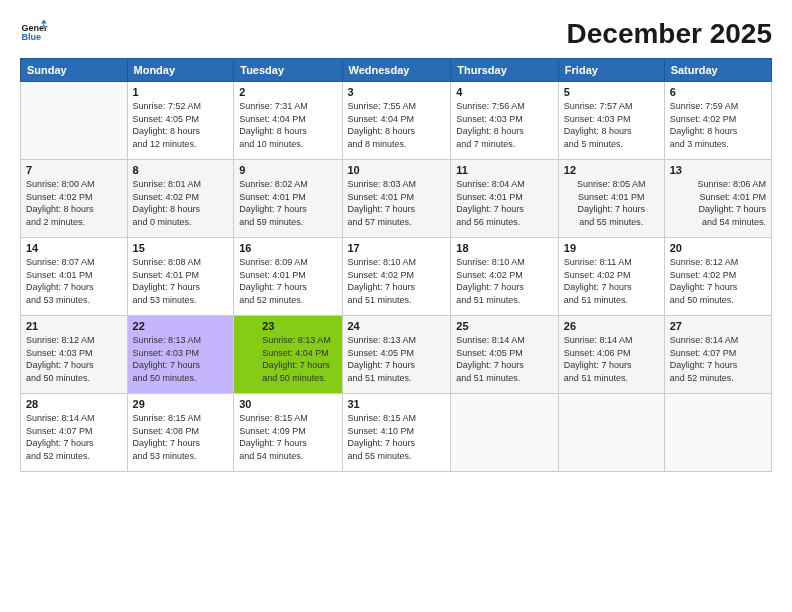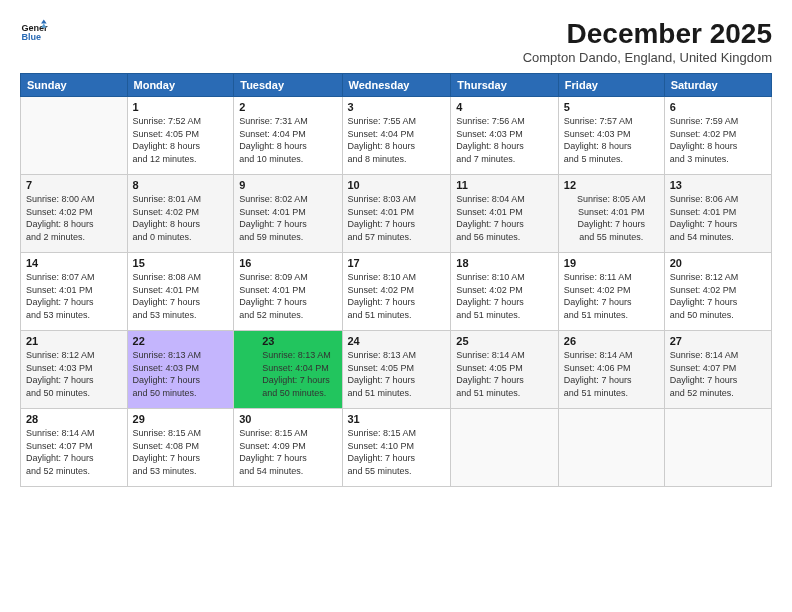--- a/index.html
+++ b/index.html
@@ -87,21 +87,20 @@
     <div class="logo">
       <svg class="logo-icon" viewBox="0 0 40 40">
         <text x="2" y="18" font-size="13" font-weight="bold" fill="#1a1a1a">General</text>
         <text x="2" y="32" font-size="13" font-weight="bold" fill="#2a6bb5">Blue</text>
         <polygon points="30,8 38,8 34,2" fill="#2a6bb5"></polygon>
         <polygon points="34,8 38,14 30,14" fill="#5a9fd4"></polygon>
       </svg>
     </div>
     <div class="title-area">
       <div class="month-title">December 2025</div>
-      <div class="location">Compton Dando, England, United Kingdom</div>
     </div>
   </div>
 
   <table class="calendar">
     <thead>
       <tr>
         <th>Sunday</th>
         <th>Monday</th>
         <th>Tuesday</th>
         <th>Wednesday</th>
@@ -194,21 +193,21 @@
           </td>
           <td style="background: rgb(245, 245, 245);">
             <div class="day-number">12</div>
             <div class="day-info" style="white-space: pre-line; text-align: center;">Sunrise: 8:05 AM
 Sunset: 4:01 PM
 Daylight: 7 hours
 and 55 minutes.</div>
           </td>
           <td style="background: rgb(245, 245, 245);">
             <div class="day-number">13</div>
-            <div class="day-info" style="white-space: pre-line;">Sunrise: 8:06 AM
+            <div class="day-info" style="white-space: pre-line; text-align: right;">Sunrise: 8:06 AM
 Sunset: 4:01 PM
 Daylight: 7 hours
 and 54 minutes.</div>
           </td>
         </tr>
         <tr>
           <td>
             <div class="day-number">14</div>
             <div class="day-info" style="white-space: pre-line;">Sunrise: 8:07 AM
 Sunset: 4:01 PM
@@ -266,21 +265,21 @@
 Daylight: 7 hours
 and 50 minutes.</div>
           </td>
           <td style="background: #c4b5fd;">
             <div class="day-number">22</div>
             <div class="day-info" style="white-space: pre-line;">Sunrise: 8:13 AM
 Sunset: 4:03 PM
 Daylight: 7 hours
 and 50 minutes.</div>
           </td>
-          <td style="background: #22c55e; padding-left: 28px;">
+          <td style="background: #84cc16; padding-left: 28px;">
             <div class="day-number">23</div>
             <div class="day-info" style="white-space: pre-line;">Sunrise: 8:13 AM
 Sunset: 4:04 PM
 Daylight: 7 hours
 and 50 minutes.</div>
           </td>
           <td style="background: rgb(245, 245, 245);">
             <div class="day-number">24</div>
             <div class="day-info" style="white-space: pre-line;">Sunrise: 8:13 AM
 Sunset: 4:05 PM

